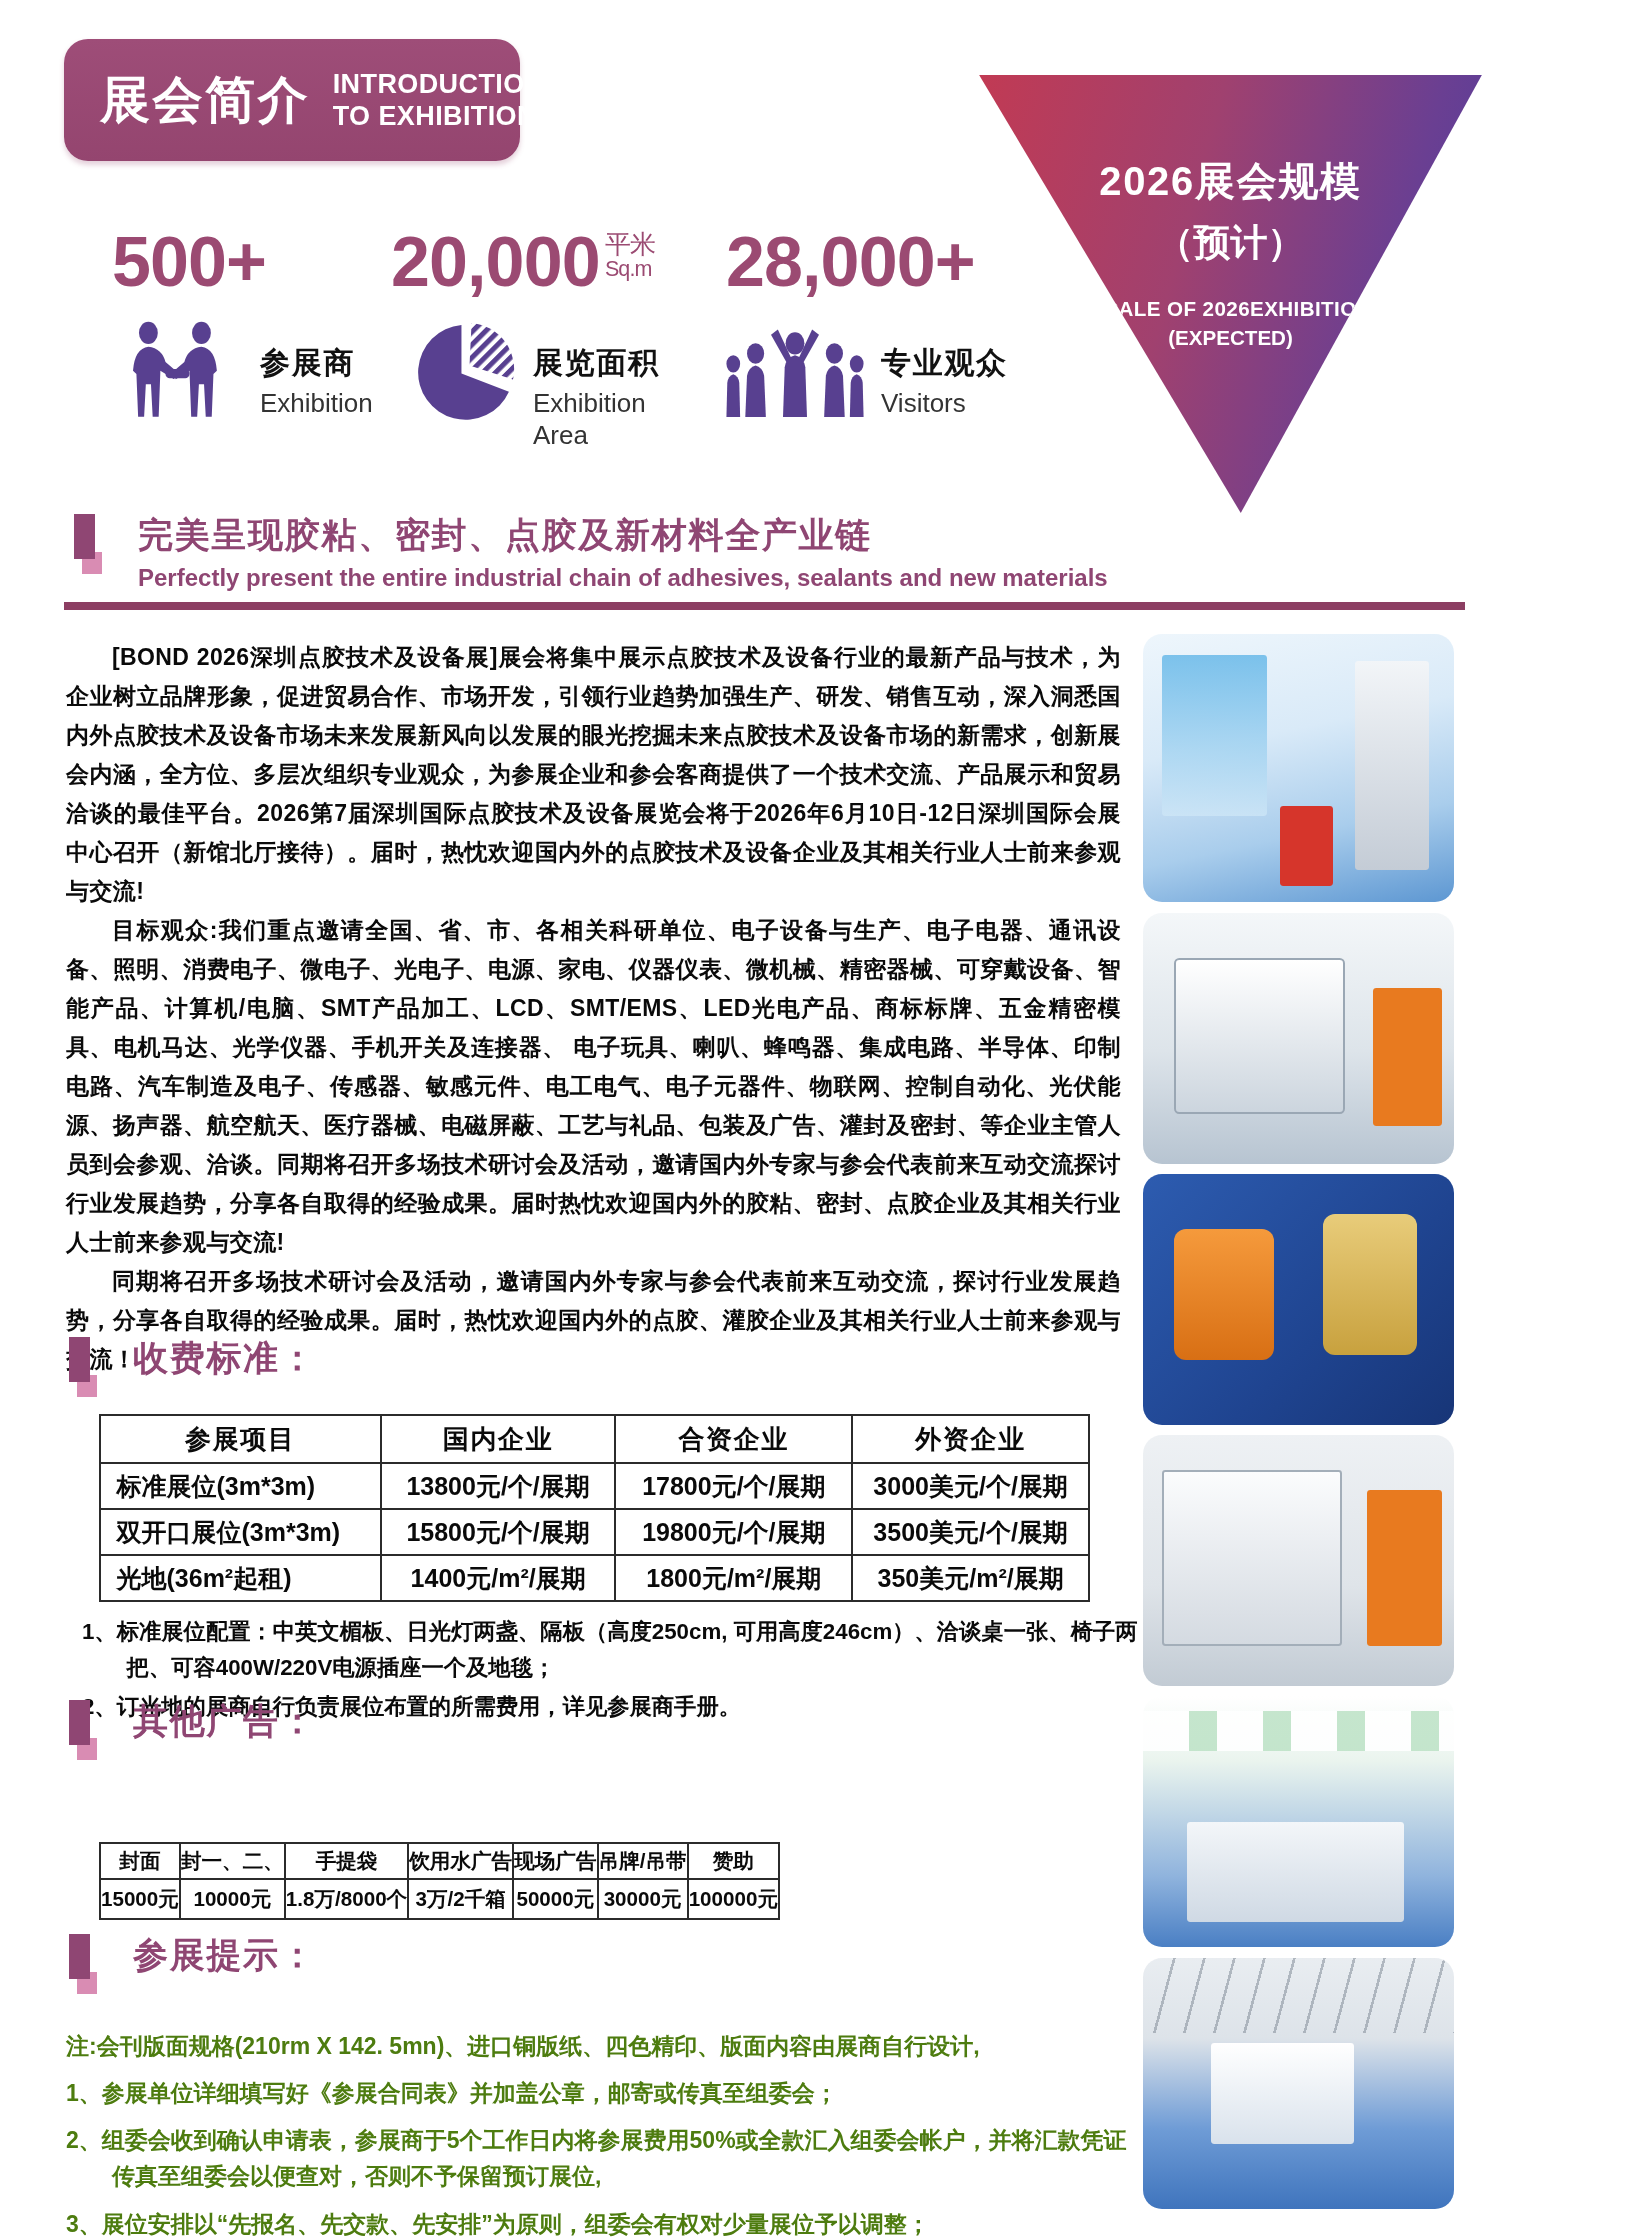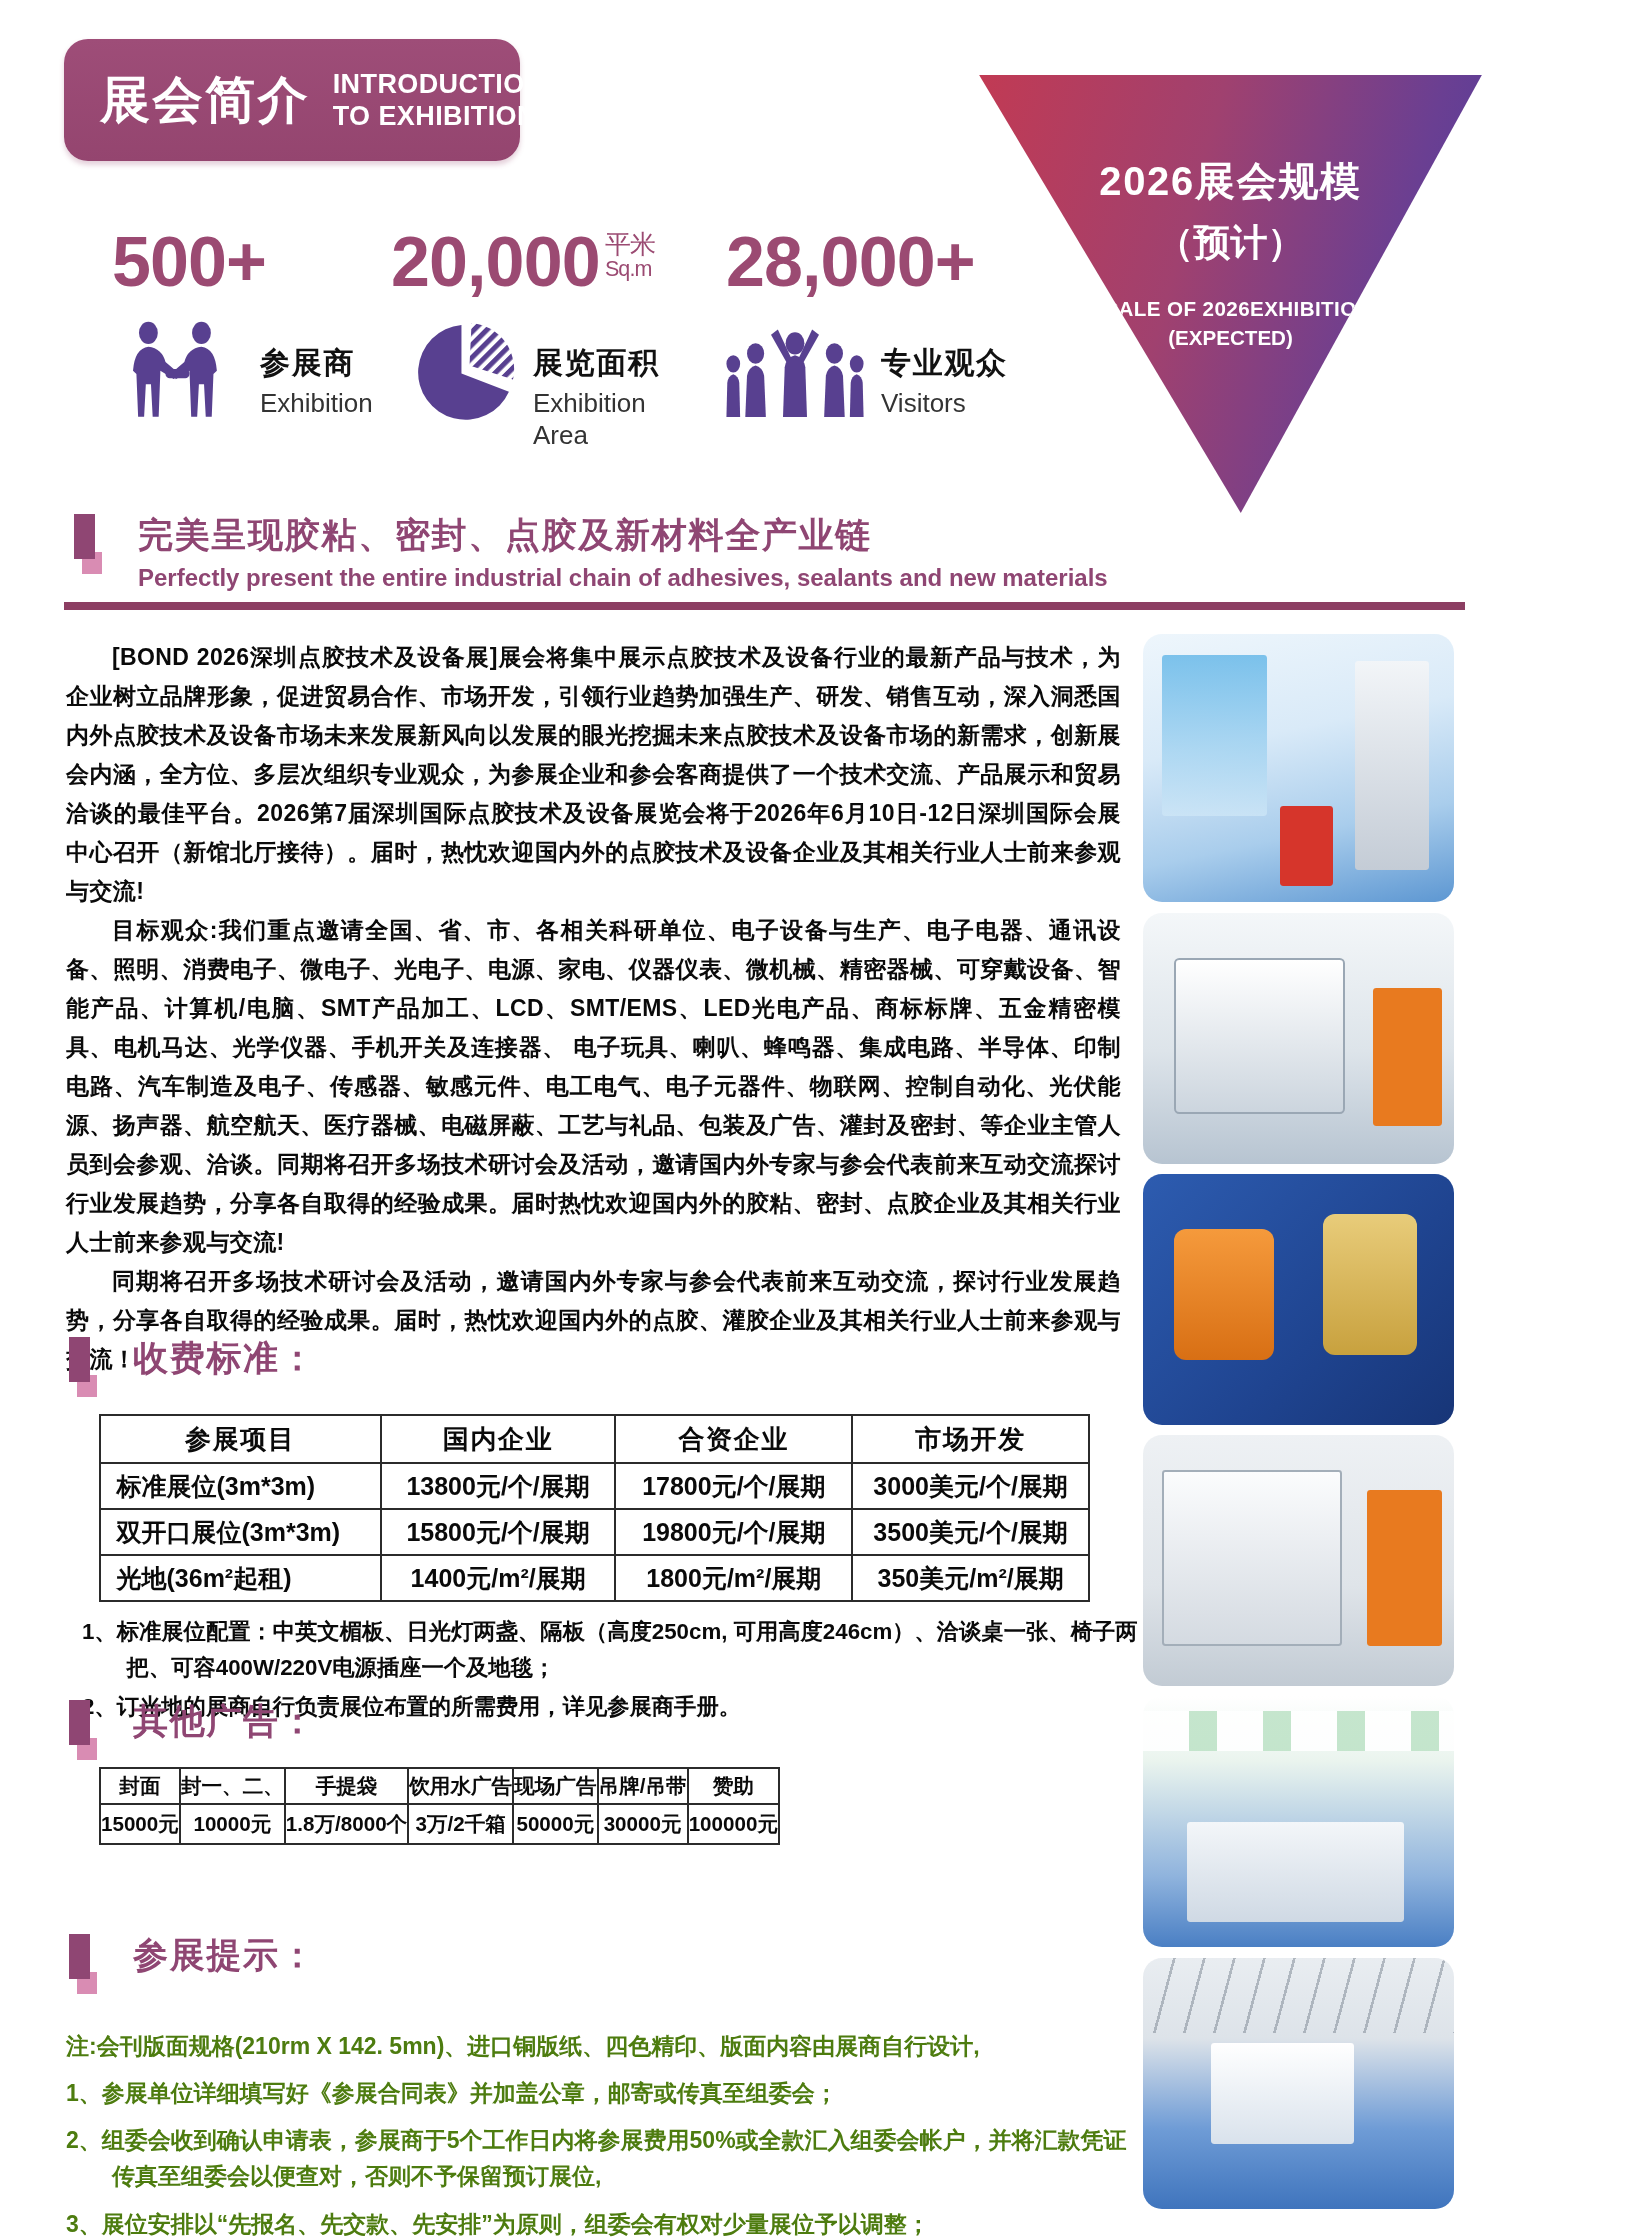--- a/index.html
+++ b/index.html
@@ -54,21 +54,21 @@
   .fee-table { position:absolute; left:99px; top:1414px; width:991px; }
   .fee-table th, .fee-table td { border:2.1px solid #2b2b2b; text-align:center; font-weight:bold; color:#0a0a0a; }
   .fee-table th { font-size:26px; height:48px; letter-spacing:1.7px; }
   .fee-table td { font-size:25px; height:46px; white-space:nowrap; }
   .fee-table td.c0 { text-align:left; padding-left:15.5px; }
 
   .fee-notes { position:absolute; left:82px; top:1614px; width:1057px; }
   .fee-notes .note { font-size:22.3px; line-height:36px; font-weight:600; color:#0a0a0a;
     padding-left:2em; text-indent:-2em; margin-bottom:3.4px; }
 
-  .ads-table { position:absolute; left:99px; top:1767px; width:666px;border-radius:8px; }
+  .ads-table { position:absolute; left:99px; top:1842px; width:666px;border-radius:8px; }
   .ads-table th, .ads-table td { border:2.1px solid #2b2b2b; text-align:center; font-weight:bold; color:#0a0a0a; white-space:nowrap; }
   .ads-table th { font-size:20.6px; height:36px; }
   .ads-table td { font-size:20.6px; height:40px; }
 
   .tips-notes { position:absolute; left:66px; top:2028px; width:1070px; }
   .tips-notes .note { font-size:23px; line-height:36px; font-weight:700; color:#4d7c0f;
     padding-left:2em; text-indent:-2em; margin-bottom:11.2px; }
   .tips-notes .note.flat { padding-left:0; text-indent:0; }
 
   
@@ -216,21 +216,21 @@
         <col style="width:281px">
         <col style="width:235px">
         <col style="width:237px">
         <col style="width:237px">
       </colgroup>
     <thead>
       <tr>
         <th>参展项目</th>
         <th>国内企业</th>
         <th>合资企业</th>
-        <th>市场开发</th>
+        <th>外资企业</th>
       </tr>
     </thead>
     <tbody>
       <tr>
         <td class="c0">标准展位(3m*3m)</td>
         <td>13800元/个/展期</td>
         <td>17800元/个/展期</td>
         <td>3000美元/个/展期</td>
       </tr>
       <tr>

